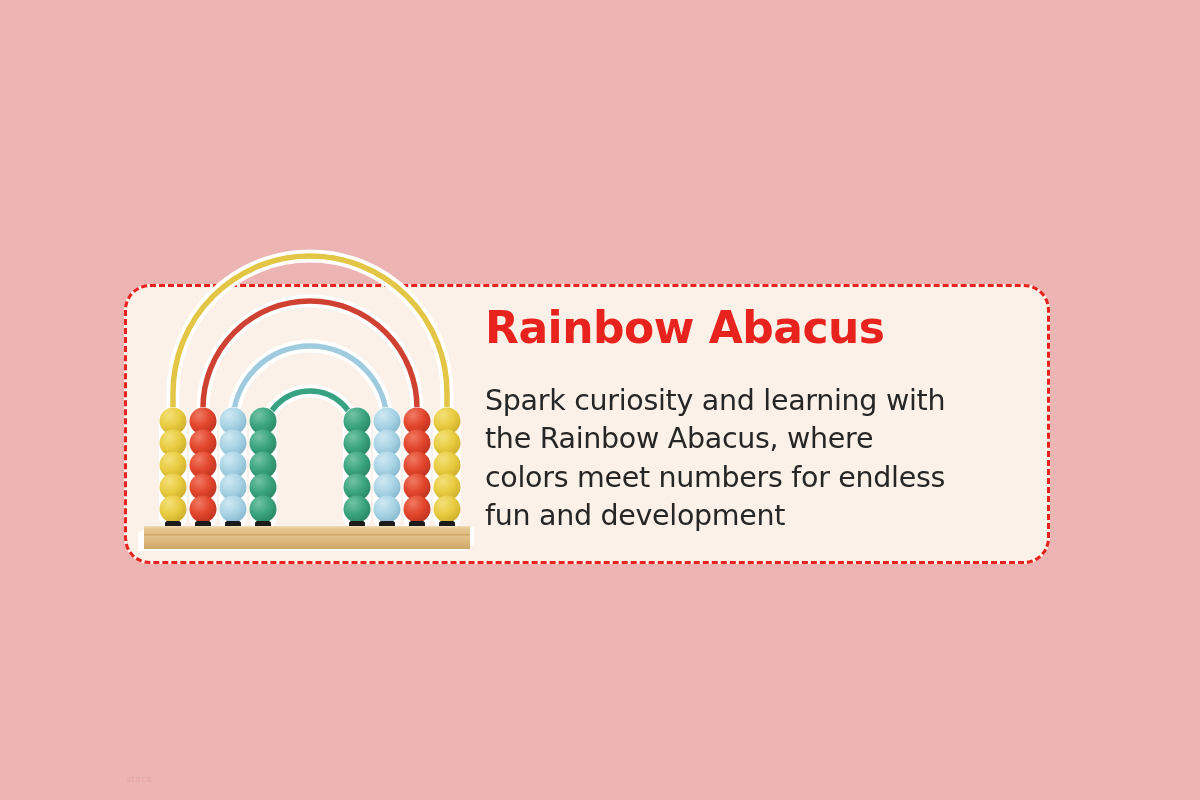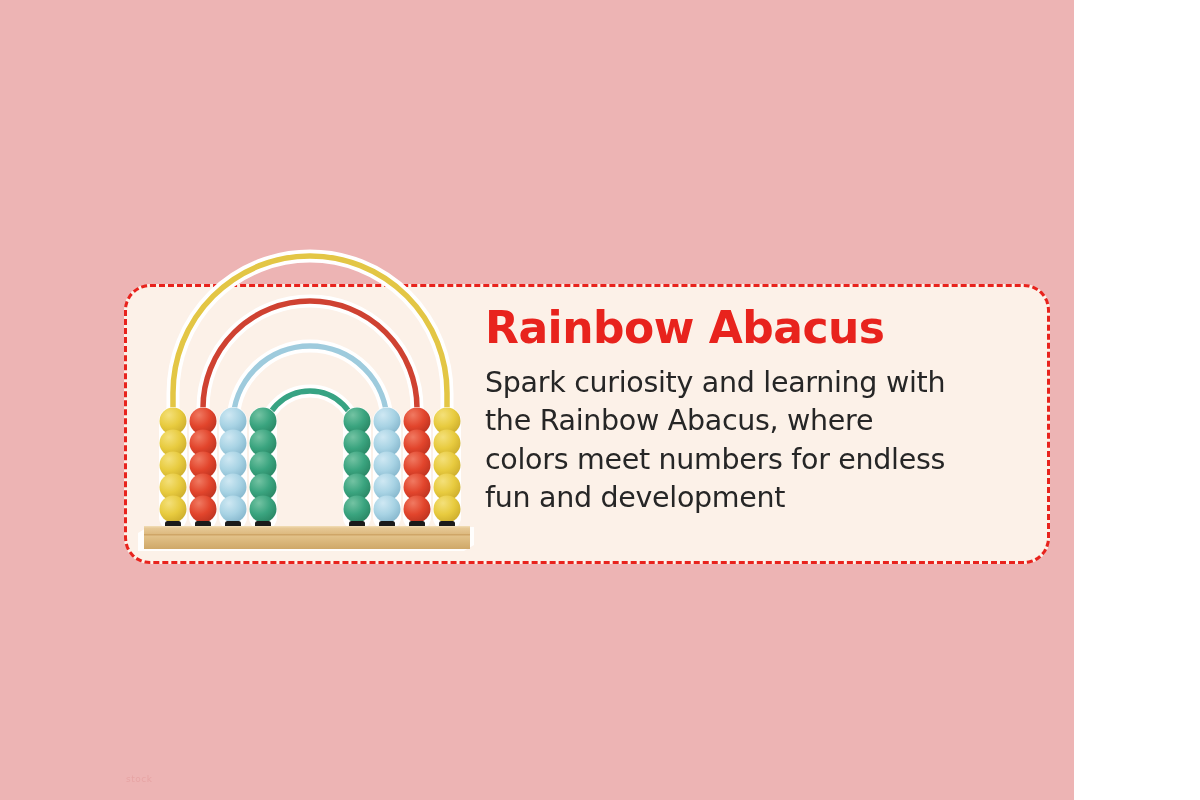--- a/index.html
+++ b/index.html
@@ -8,21 +8,21 @@
   }
   body {
     width: 1200px;
     height: 800px;
     overflow: hidden;
     font-family: "Liberation Sans", sans-serif;
   }
 
   #stage {
     position: relative;
-    width: 1074px;
+    width: 1200px;
     height: 800px;
     background: #edb4b4;
   }
 
   
   #card {
     position: absolute;
     left: 124px;
     top: 284px;
     width: 926px;
@@ -59,21 +59,21 @@
   #product-title {
     margin: 0;
     font-family: "DejaVu Sans", sans-serif;
     font-weight: bold;
     font-size: 44px;
     line-height: 1.0;
     letter-spacing: -0.5px;
     color: #e8231d;
   }
   #product-description {
-    margin: 14px 0 0 0;
+    margin: 32px 0 0 0;
     font-family: "DejaVu Sans", sans-serif;
     font-weight: normal;
     font-size: 28.5px;
     line-height: 1.35;
     letter-spacing: -0.3px;
     color: #262626;
     white-space: pre-line;
   }
 
   

